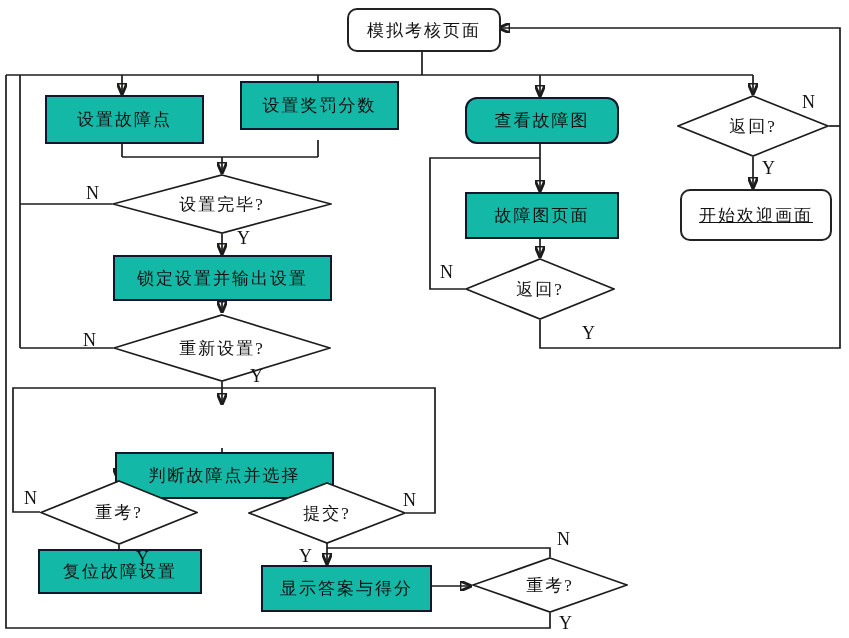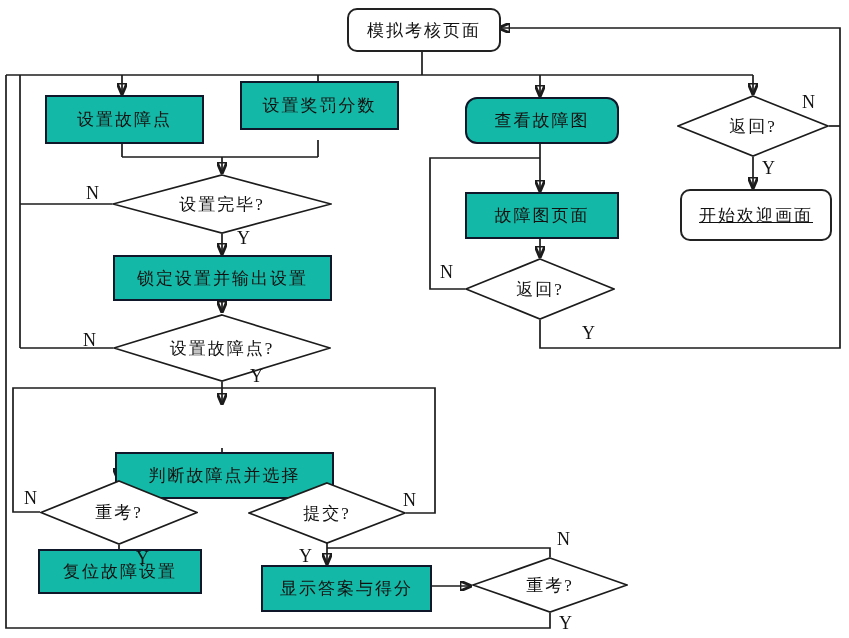--- a/index.html
+++ b/index.html
@@ -97,21 +97,21 @@
         </svg>
         <span class="node-label">设置完毕?</span>
       </div>
       <div class="node rect" style="left: 113px; top: 255px; width: 215px; height: 42px;">
         <span class="node-label">锁定设置并输出设置</span>
       </div>
       <div class="node diamond" style="left: 113px; top: 314px; width: 218px; height: 68px;">
         <svg width="218" height="68">
           <polygon points="109,1 217,34 109,67 1,34"></polygon>
         </svg>
-        <span class="node-label">设置故障点?</span>
+        <span class="node-label">重新设置?</span>
       </div>
       <div class="node rect" style="left: 465px; top: 192px; width: 150px; height: 43px;">
         <span class="node-label">故障图页面</span>
       </div>
       <div class="node diamond" style="left: 465px; top: 258px; width: 150px; height: 62px;">
         <svg width="150" height="62">
           <polygon points="75,1 149,31 75,61 1,31"></polygon>
         </svg>
         <span class="node-label">返回?</span>
       </div>

